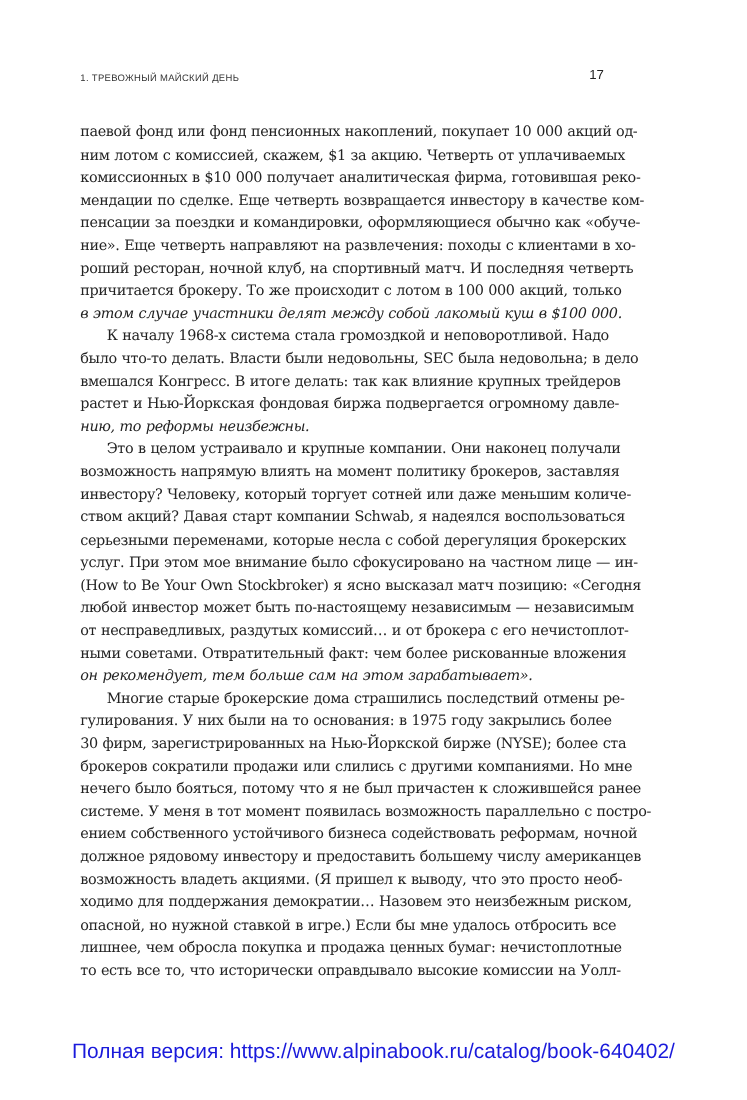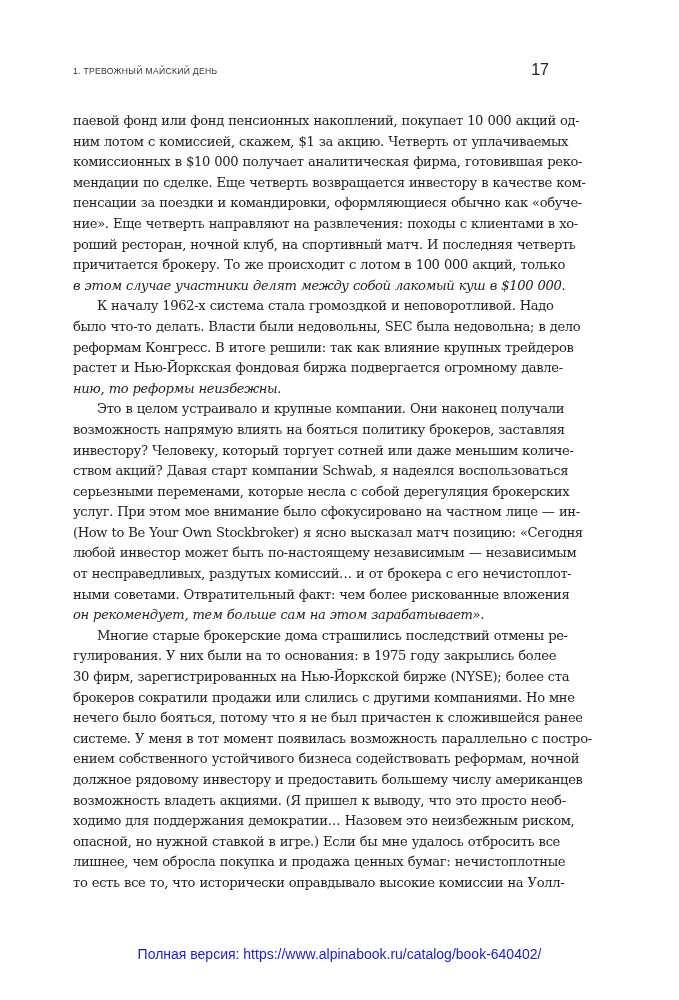--- a/index.html
+++ b/index.html
@@ -7,37 +7,37 @@
   .page { position: absolute; left: 0; top: 0; width: 679px; height: 1000px; background: #fff; }
   .running-head {
     position: absolute; left: 73px; top: 66px;
     font-family: "Liberation Sans", sans-serif;
     font-size: 8.6px; letter-spacing: 0.3px; color: #333;
     text-transform: uppercase;
   }
   .page-number {
     position: absolute; right: 130px; top: 61px;
     font-family: "Liberation Sans", sans-serif;
-    font-size: 16px; color: #222;
+    font-size: 12px; color: #222;
   }
   .body-text {
     position: absolute; left: 73px; top: 111px; width: 476px;
     font-family: "DejaVu Serif", serif;
     font-size: 13.1px; line-height: 20.6px; color: #222;
     text-align: justify; letter-spacing: -0.35px; word-spacing: 0.5px;
     hyphens: manual;
   }
   .body-text p { margin: 0; text-indent: 0; }
   .body-text .ln { display: block; text-align: justify; text-align-last: justify; white-space: nowrap; }
   .body-text .ln.last { text-align-last: left; font-style: italic; }
   .footer-link {
     position: absolute; left: 0; width: 679px; top: 946px;
     text-align: center;
     font-family: "Liberation Sans", sans-serif;
-    font-size: 14px; color: #1a1adb; text-decoration: none;
+    font-size: 19px; color: #1a1adb; text-decoration: none;
   }
 </style>
 </head>
 <body>
 
 <div class="page">
   <div class="running-head">1. ТРЕВОЖНЫЙ МАЙСКИЙ ДЕНЬ</div>
   <div class="page-number">17</div>
 
   <div class="body-text" id="body-text">
@@ -46,29 +46,29 @@
         <span class="ln">ним лотом с комиссией, скажем, $1 за акцию. Четверть от уплачиваемых</span>
         <span class="ln">комиссионных в $10 000 получает аналитическая фирма, готовившая реко-</span>
         <span class="ln">мендации по сделке. Еще четверть возвращается инвестору в качестве ком-</span>
         <span class="ln">пенсации за поездки и командировки, оформляющиеся обычно как «обуче-</span>
         <span class="ln">ние». Еще четверть направляют на развлечения: походы с клиентами в хо-</span>
         <span class="ln">роший ресторан, ночной клуб, на спортивный матч. И последняя четверть</span>
         <span class="ln">причитается брокеру. То же происходит с лотом в 100 000 акций, только</span>
         <span class="ln last">в этом случае участники делят между собой лакомый куш в $100 000.</span>
       </p>
       <p>
-        <span class="ln" style="padding-left: 24px;">К началу 1962-х система стала громоздкой и неповоротливой. Надо</span>
+        <span class="ln" style="padding-left: 24px;">К началу 1968-х система стала громоздкой и неповоротливой. Надо</span>
         <span class="ln">было что-то делать. Власти были недовольны, SEC была недовольна; в дело</span>
-        <span class="ln">реформам Конгресс. В итоге решили: так как влияние крупных трейдеров</span>
+        <span class="ln">вмешался Конгресс. В итоге делать: так как влияние крупных трейдеров</span>
         <span class="ln">растет и Нью-Йоркская фондовая биржа подвергается огромному давле-</span>
         <span class="ln last">нию, то реформы неизбежны.</span>
       </p>
       <p>
         <span class="ln" style="padding-left: 24px;">Это в целом устраивало и крупные компании. Они наконец получали</span>
-        <span class="ln">возможность напрямую влиять на бояться политику брокеров, заставляя</span>
+        <span class="ln">возможность напрямую влиять на момент политику брокеров, заставляя</span>
         <span class="ln">инвестору? Человеку, который торгует сотней или даже меньшим количе-</span>
         <span class="ln">ством акций? Давая старт компании Schwab, я надеялся воспользоваться</span>
         <span class="ln">серьезными переменами, которые несла с собой дерегуляция брокерских</span>
         <span class="ln">услуг. При этом мое внимание было сфокусировано на частном лице — ин-</span>
         <span class="ln">(How to Be Your Own Stockbroker) я ясно высказал матч позицию: «Сегодня</span>
         <span class="ln">любой инвестор может быть по-настоящему независимым — независимым</span>
         <span class="ln">от несправедливых, раздутых комиссий… и от брокера с его нечистоплот-</span>
         <span class="ln">ными советами. Отвратительный факт: чем более рискованные вложения</span>
         <span class="ln last">он рекомендует, тем больше сам на этом зарабатывает».</span>
       </p>

